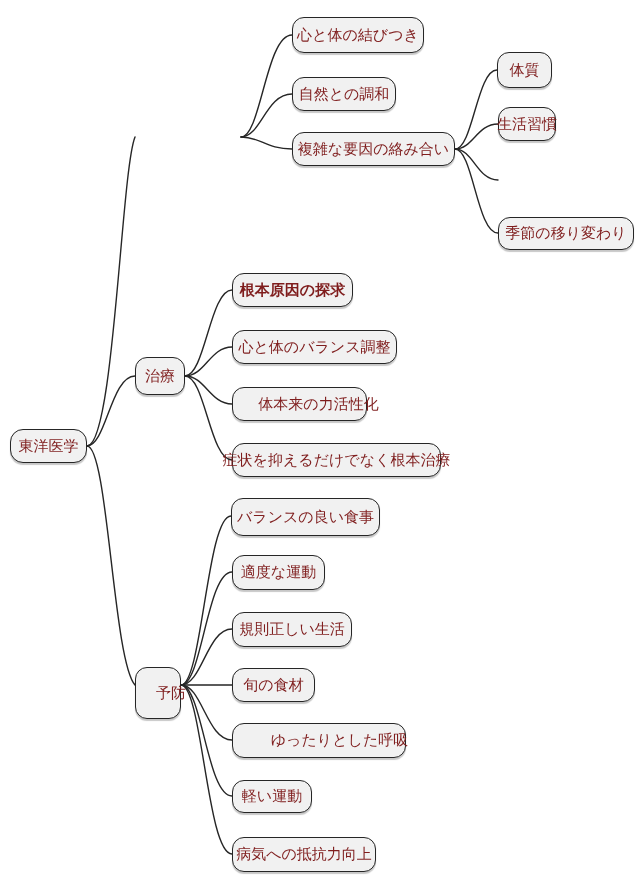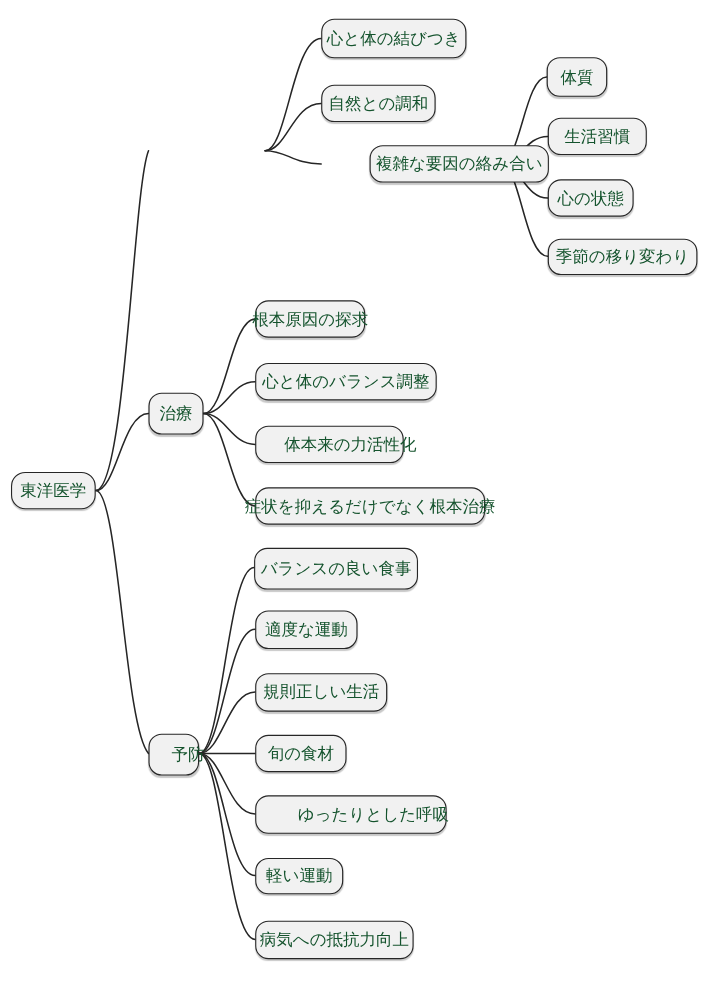--- a/index.html
+++ b/index.html
@@ -27,21 +27,21 @@
     box-sizing: border-box;
     display: flex;
     align-items: center;
     justify-content: center;
     background: #f1f1f1;
     border: 1.6px solid #262626;
     border-radius: 12px;
     box-shadow: 0 1.5px 1px rgba(0,0,0,0.22);
     font-size: 15px;
     line-height: 1;
-    color: #14532d;
+    color: #7f1d1d;
     white-space: nowrap;
     padding: 0 2px;
   }
   .node.root { border-radius: 13px; }
 </style>
 </head>
 <body>
 
 <div class="canvas">
 
@@ -71,33 +71,32 @@
     <path d="M 181 685 C 202 685, 207 685, 232 685"></path>
     <path d="M 181 685 C 202 685, 207 740, 232 740"></path>
     <path d="M 181 685 C 202 685, 207 796, 232 796"></path>
     <path d="M 181 685 C 202 685, 207 854, 232 854"></path>
   </svg>
 
   <div class="node root" style="left:10px; top:429px; width:77px; height:34px;">東洋医学</div>
 
   <div class="node" style="left:292px; top:17px; width:132px; height:36px;">心と体の結びつき</div>
   <div class="node" style="left:292px; top:77px; width:104px; height:34px;">自然との調和</div>
-  <div class="node" style="left:292px; top:132px; width:163px; height:34px;margin-left:44px;">複雑な要因の絡み合い</div>
+  <div class="node" style="left:292px; top:132px; width:163px; height:34px;">複雑な要因の絡み合い</div>
   <div class="node" style="left:497px; top:52px; width:55px; height:36px;">体質</div>
-  <div class="node" style="left:498px; top:107px; width:90px; height:34px;">生活習慣</div>
-  <div class="node" style="left:498px; top:163px; width:78px; height:34px;">心の状態</div>
+  <div class="node" style="left:498px; top:107px; width:58px; height:34px;">生活習慣</div>
   <div class="node" style="left:498px; top:217px; width:136px; height:33px;">季節の移り変わり</div>
 
   <div class="node" style="left:135px; top:357px; width:50px; height:38px;">治療</div>
-  <div class="node" style="left:232px; top:273px; width:100px; height:34px;">根本原因の探求</div>
+  <div class="node" style="left:232px; top:273px; width:121px; height:34px;font-weight:bold;">根本原因の探求</div>
   <div class="node" style="left:232px; top:330px; width:165px; height:34px;">心と体のバランス調整</div>
   <div class="node" style="left:232px; top:387px; width:135px; height:34px;padding-left:40px;">体本来の力活性化</div>
   <div class="node" style="left:232px; top:443px; width:209px; height:34px;text-align:right;">症状を抑えるだけでなく根本治療</div>
 
-  <div class="node" style="left:135px; top:667px; width:46px; height:38px;padding-left:28px;">予防</div>
+  <div class="node" style="left:135px; top:667px; width:46px; height:52px;padding-left:28px;">予防</div>
   <div class="node" style="left:231px; top:498px; width:149px; height:38px;">バランスの良い食事</div>
   <div class="node" style="left:232px; top:555px; width:93px; height:35px;">適度な運動</div>
   <div class="node" style="left:232px; top:612px; width:120px; height:35px;">規則正しい生活</div>
   <div class="node" style="left:232px; top:668px; width:83px; height:34px;">旬の食材</div>
   <div class="node" style="left:232px; top:723px; width:174px; height:35px;padding-left:43px;">ゆったりとした呼吸</div>
   <div class="node" style="left:232px; top:780px; width:80px; height:33px;border-radius:12px;">軽い運動</div>
   <div class="node" style="left:232px; top:837px; width:144px; height:35px;">病気への抵抗力向上</div>
 
 </div>
 

